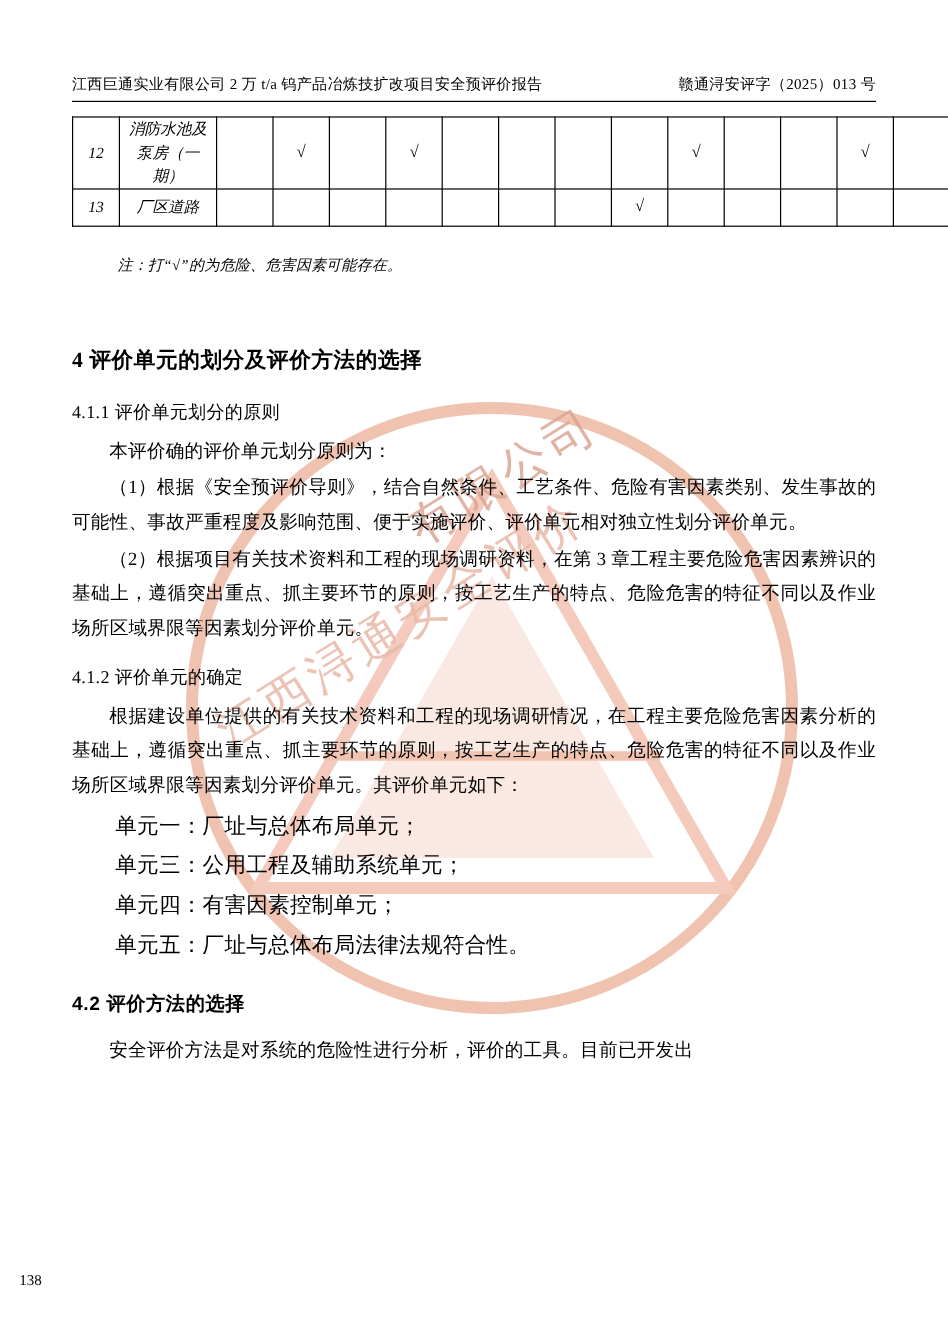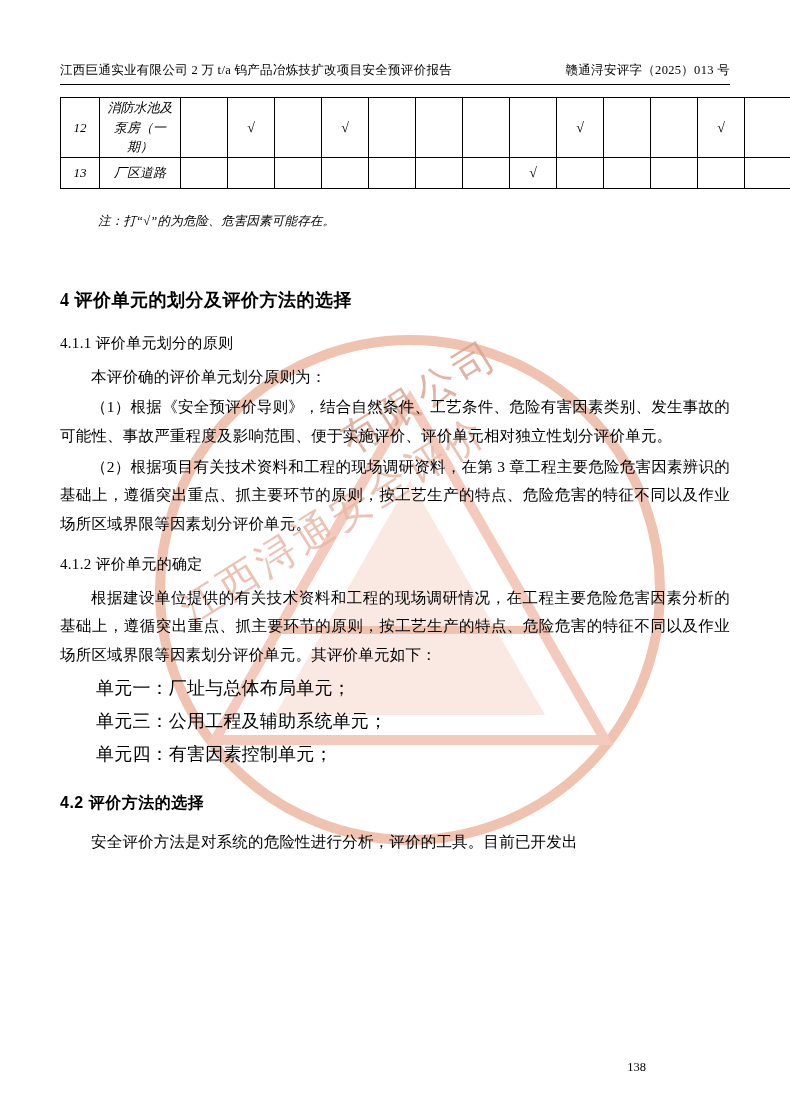--- a/index.html
+++ b/index.html
@@ -151,23 +151,23 @@
     font-size: 18px;
     line-height: 1.85;
     margin: 0;
     text-indent: 2em;
     letter-spacing: .2px;
   }
 
   .footer {
     position: absolute;
     bottom: 42px;
-    left: 0;
+    left: 16px;
     width: 646px;
-    text-align: right;
+    text-align: left;
     font-size: 12.5px;
   }
 </style>
 </head>
 <body>
 
 <div class="page">
 
   <div class="watermark">
     <svg width="520" height="520" viewBox="0 0 520 520">
@@ -237,20 +237,21 @@
     <p class="para">（1）根据《安全预评价导则》，结合自然条件、工艺条件、危险有害因素类别、发生事故的可能性、事故严重程度及影响范围、便于实施评价、评价单元相对独立性划分评价单元。</p>
     <p class="para">（2）根据项目有关技术资料和工程的现场调研资料，在第 3 章工程主要危险危害因素辨识的基础上，遵循突出重点、抓主要环节的原则，按工艺生产的特点、危险危害的特征不同以及作业场所区域界限等因素划分评价单元。</p>
 
     <h3 class="h-subsub">4.1.2 评价单元的确定</h3>
     <p class="para">根据建设单位提供的有关技术资料和工程的现场调研情况，在工程主要危险危害因素分析的基础上，遵循突出重点、抓主要环节的原则，按工艺生产的特点、危险危害的特征不同以及作业场所区域界限等因素划分评价单元。其评价单元如下：</p>
 
     <div id="unit-list">
         <p class="item">单元一：厂址与总体布局单元；</p>
         <p class="item">单元三：公用工程及辅助系统单元；</p>
         <p class="item">单元四：有害因素控制单元；</p>
+        <p class="item">单元五：厂址与总体布局法律法规符合性。</p>
       </div>
 
     <h2 class="h-sub">4.2 评价方法的选择</h2>
     <p class="para">安全评价方法是对系统的危险性进行分析，评价的工具。目前已开发出</p>
 
   </div>
 
   <div class="footer">
     <span>138</span>
   </div>

